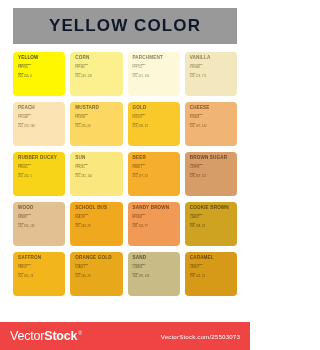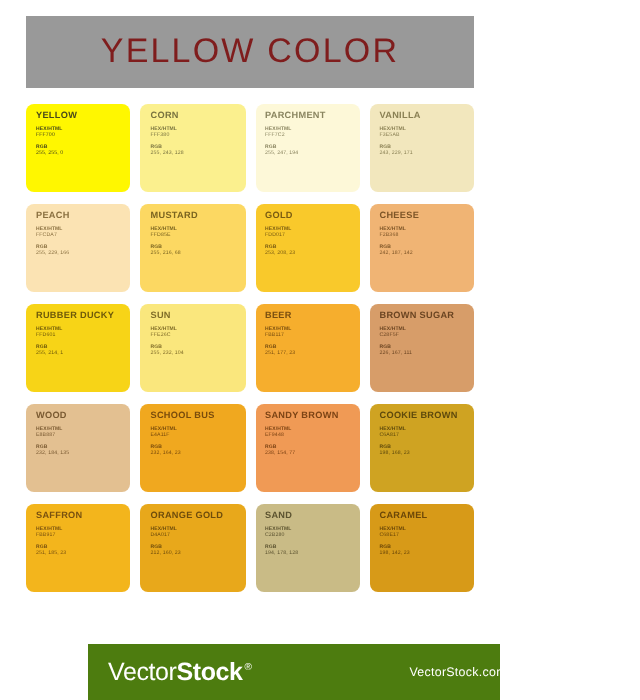--- a/index.html
+++ b/index.html
@@ -29,24 +29,24 @@
     left: 13px;
     top: 8px;
     width: 224px;
     height: 36px;
     background: #999999;
     display: flex;
     align-items: center;
     justify-content: center;
   }
   .header-title {
-    color: #7f1d1d;
+    color: #0f172a;
     font-size: 17px;
     letter-spacing: 1.1px;
-    font-weight: 400;
+    font-weight: 700;
     white-space: nowrap;
   }
 
   
   .swatch-grid {
     position: absolute;
     left: 13px;
     top: 52px;
     width: 224px;
     display: grid;
@@ -352,21 +352,21 @@
           <div class="field-label">HEX/HTML</div>
           <div class="field-value">C68E17</div>
         </div>
         <div class="field-block">
           <div class="field-label">RGB</div>
           <div class="field-value">198, 142, 23</div>
         </div>
       </div>
     </div>
 
-  <div class="footer" style="background: #4d7c0f; margin-left: 44px;">
+  <div class="footer" style="background: #ef4444;">
     <div class="wm-logo">
       <span class="wm-light">Vector</span>
         <span class="wm-bold">Stock</span>
         <span class="wm-reg">®</span>
     </div>
     <div class="wm-url">VectorStock.com/25503073</div>
   </div>
 
 </div>
 

